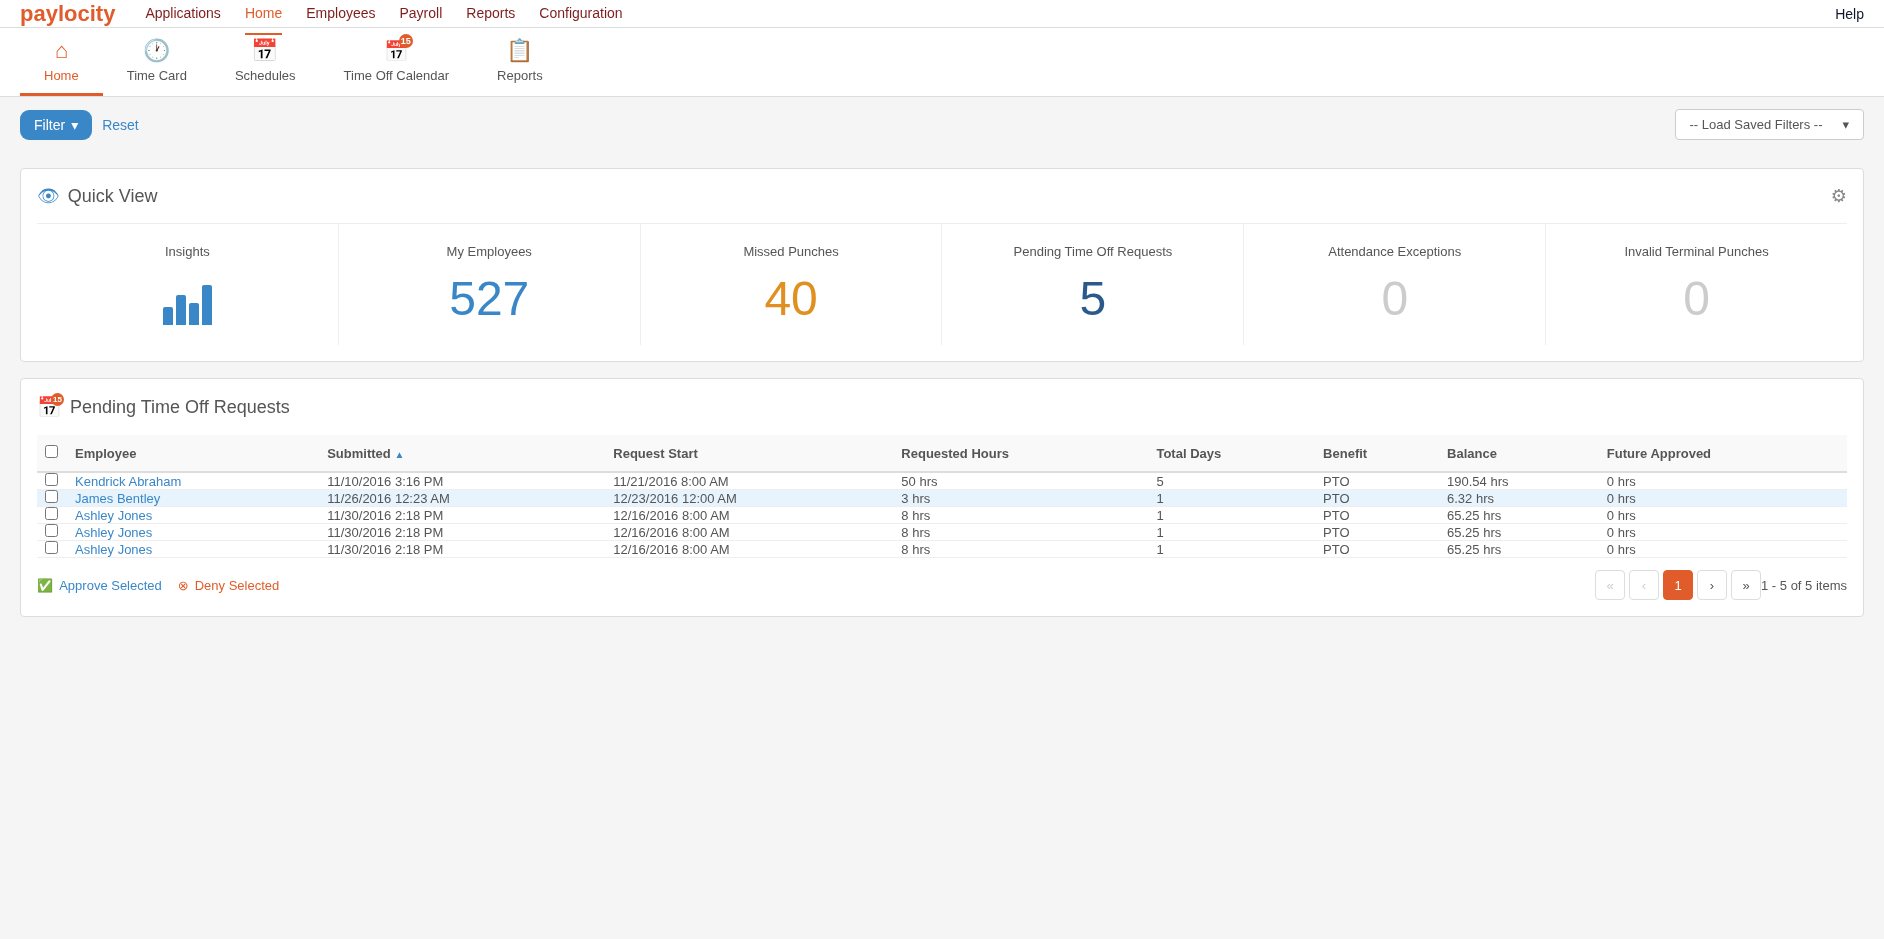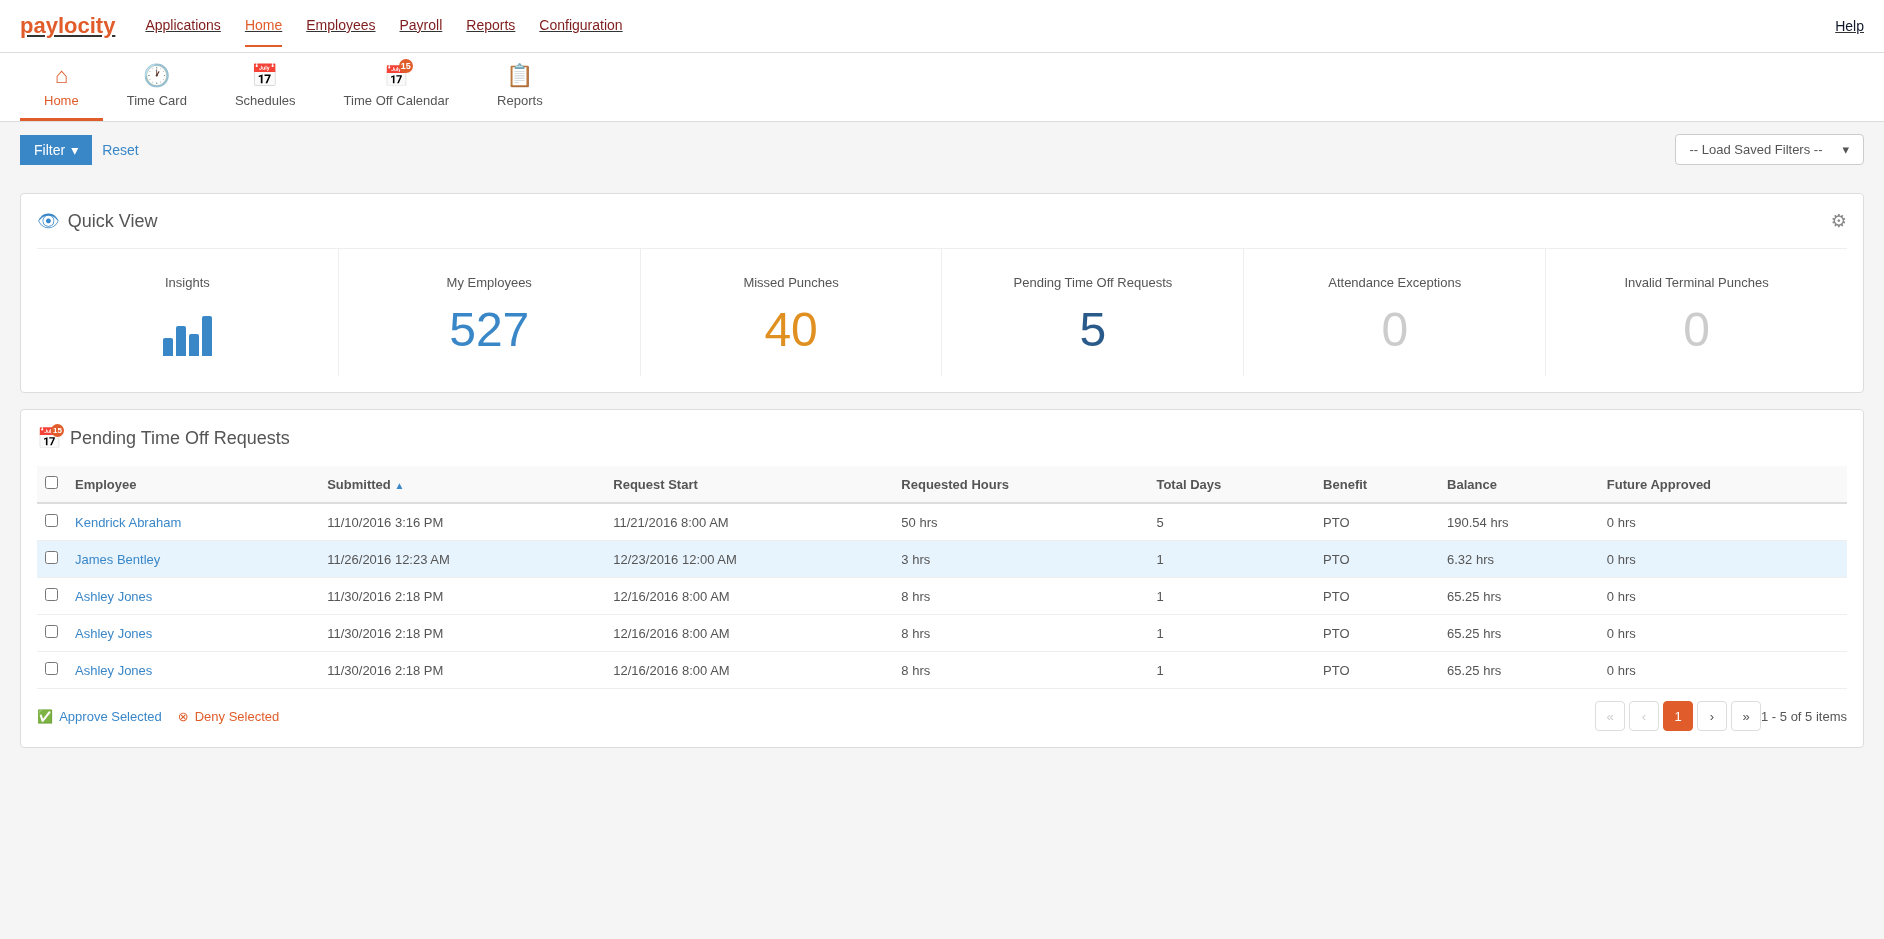--- a/index.html
+++ b/index.html
@@ -5,22 +5,21 @@
     * { box-sizing: border-box; margin: 0; padding: 0; }
     body { font-family: Arial, sans-serif; font-size: 14px; color: #333; background: #f5f5f5; }
 
     
     .top-nav {
       display: flex;
       align-items: center;
       background: #fff;
       border-bottom: 1px solid #ddd;
       padding: 0 20px;
-      height: 53px;
-      text-decoration: underline;
+      height: 28px;
     }
     .top-nav-logo {
       color: #e05c2a;
       font-size: 22px;
       font-weight: bold;
       margin-right: 30px;
     }
     .top-nav-items {
       display: flex;
       gap: 24px;
@@ -75,21 +74,21 @@
       align-items: center;
       padding: 12px 20px;
       background: #f5f5f5;
       gap: 10px;
     }
     .btn-filter {
       background: #3a87c8;
       color: #fff;
       border: none;
       padding: 7px 14px;
-      border-radius: 0;
+      border-radius: 9px;
       cursor: pointer;
       display: flex;
       align-items: center;
       gap: 6px;
       font-size: 14px;
     }
     .btn-reset {
       background: none;
       border: none;
       color: #3a87c8;
@@ -159,21 +158,20 @@
       padding: 20px 10px;
       border-right: 1px solid #eee;
       cursor: pointer;
     }
     .stat-item:last-child { border-right: none; }
     .stat-label {
       font-size: 13px;
       color: #555;
       margin-bottom: 16px;
       text-align: center;
-      margin-top: 6px;
     }
     .stat-value {
       font-size: 48px;
       font-weight: 300;
       line-height: 1;
     }
     .stat-value.blue { color: #3a87c8; }
     .stat-value.orange { color: #e09020; }
     .stat-value.dark-blue { color: #2a5a8a; }
     .stat-value.gray { color: #ccc; }
@@ -204,21 +202,21 @@
     .data-table th {
       text-align: left;
       padding: 10px 8px;
       border-bottom: 2px solid #ddd;
       font-size: 13px;
       color: #555;
       font-weight: bold;
       background: #f9f9f9;
     }
     .data-table td {
-      padding: 10px 8px;
+      padding: 0 8px;
       border-bottom: 1px solid #eee;
       font-size: 13px;
       color: #555;
       margin-left: 40px;
     }
     .data-table input[type="checkbox"] { cursor: pointer; }
     .link-cell {
       color: #3a87c8;
       cursor: pointer;
       text-decoration: none;

